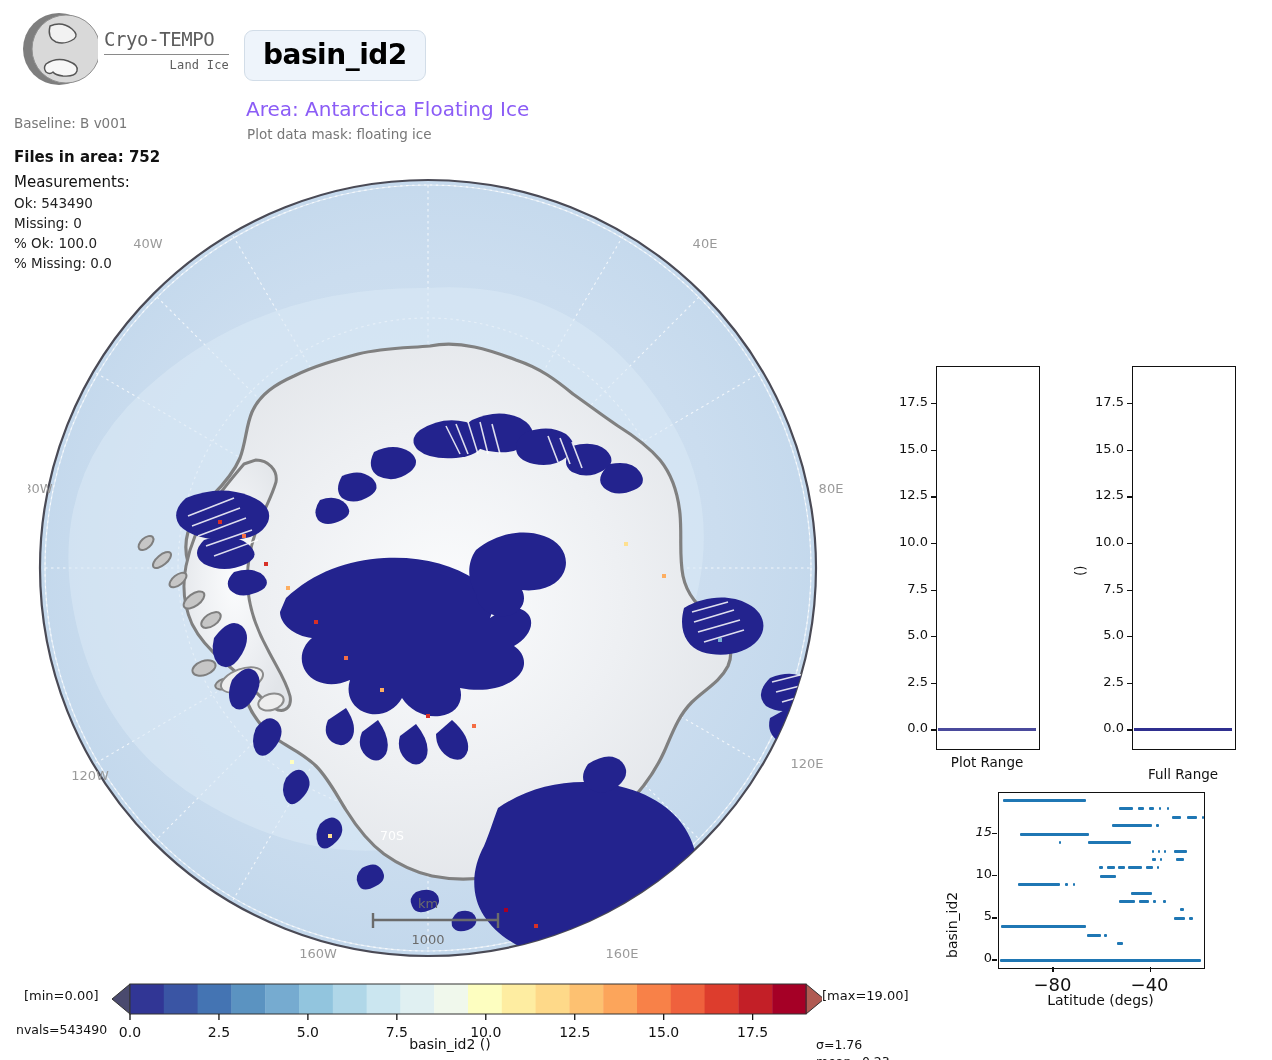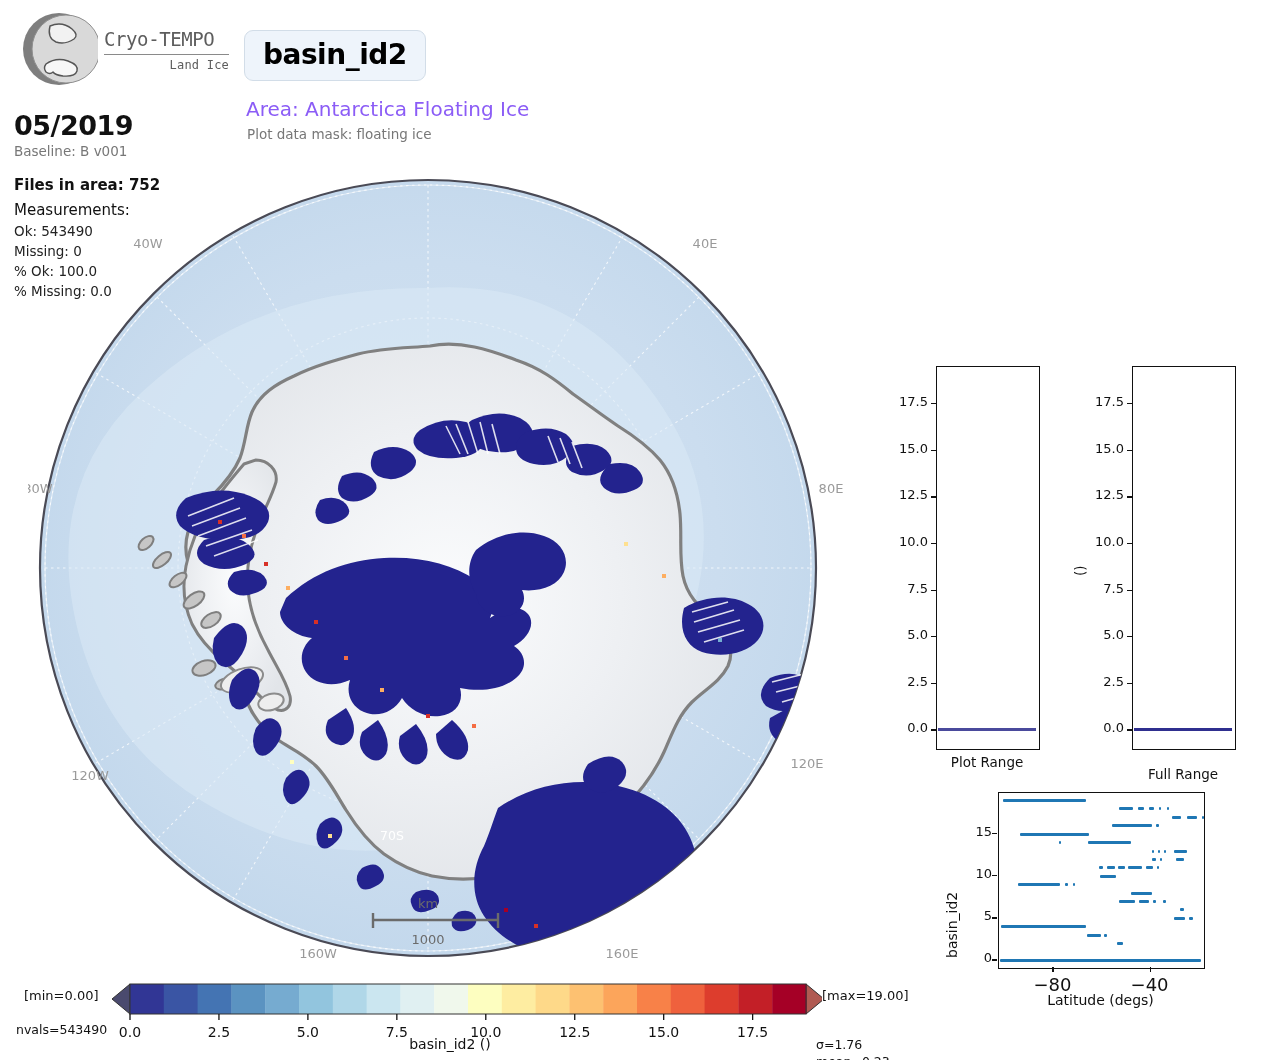--- a/index.html
+++ b/index.html
@@ -82,21 +82,20 @@
     <path d="M26 54 q10 -7 22 -3 q11 4 9 10 q-2 6 -14 5 q-8 -1 -10 -4 q-3 3 -7 0 q-3 -4 0 -8 z" fill="#f7f7f7" stroke="#555" stroke-width="1.4" stroke-linejoin="round"></path>
   </svg>
   <div id="logo-text">
     <div id="logo-title">Cryo-TEMPO</div>
     <div id="logo-rule"></div>
     <div id="logo-sub">Land Ice</div>
   </div>
 </div>
 
 <div id="meta">
-  <div class="date">05/2019</div>
   <div class="baseline">Baseline: B v001</div>
   <div class="files">Files in area: 752</div>
   <div class="measlabel">Measurements:</div>
   <div class="mline">Ok: 543490</div>
   <div class="mline">Missing: 0</div>
   <div class="mline">% Ok: 100.0</div>
   <div class="mline">% Missing: 0.0</div>
 </div>
 
 <div id="badge">basin_id2</div>
@@ -422,21 +421,21 @@
       <div class="sc-seg" style="left: 0.971564px; width: 201.114px; top: 165.928px; background: rgb(31, 119, 180);"></div>
     </div>
   <div id="sc-ylabel">basin_id2</div>
   <div id="sc-xlabel">Latitude (degs)</div>
 <div class="sc-ytick" style="top: 164.428px;">0</div>
     <div class="sc-ytm" style="top: 173.428px;"></div>
     <div class="sc-ytick" style="top: 122.361px;">5</div>
     <div class="sc-ytm" style="top: 131.361px;"></div>
     <div class="sc-ytick" style="top: 80.2933px;">10</div>
     <div class="sc-ytm" style="top: 89.2933px;"></div>
-    <div class="sc-ytick" style="top: 38.226px;">15</div>
+    <div class="sc-ytick" style="top: 38.226px; font-style: italic;">15</div>
     <div class="sc-ytm" style="top: 47.226px;"></div>
     <div class="sc-xtick" style="left: 124.408px; top: 188px;">−80</div>
     <div class="sc-xtm" style="left: 144.408px;"></div>
     <div class="sc-xtick" style="left: 221.564px; top: 188px;">−40</div>
     <div class="sc-xtm" style="left: 241.564px;"></div>
   </div>
 
 <div id="cbar-wrap">
   <div id="cb-min">[min=0.00]</div>
   <div id="cb-max">[max=19.00]</div>

